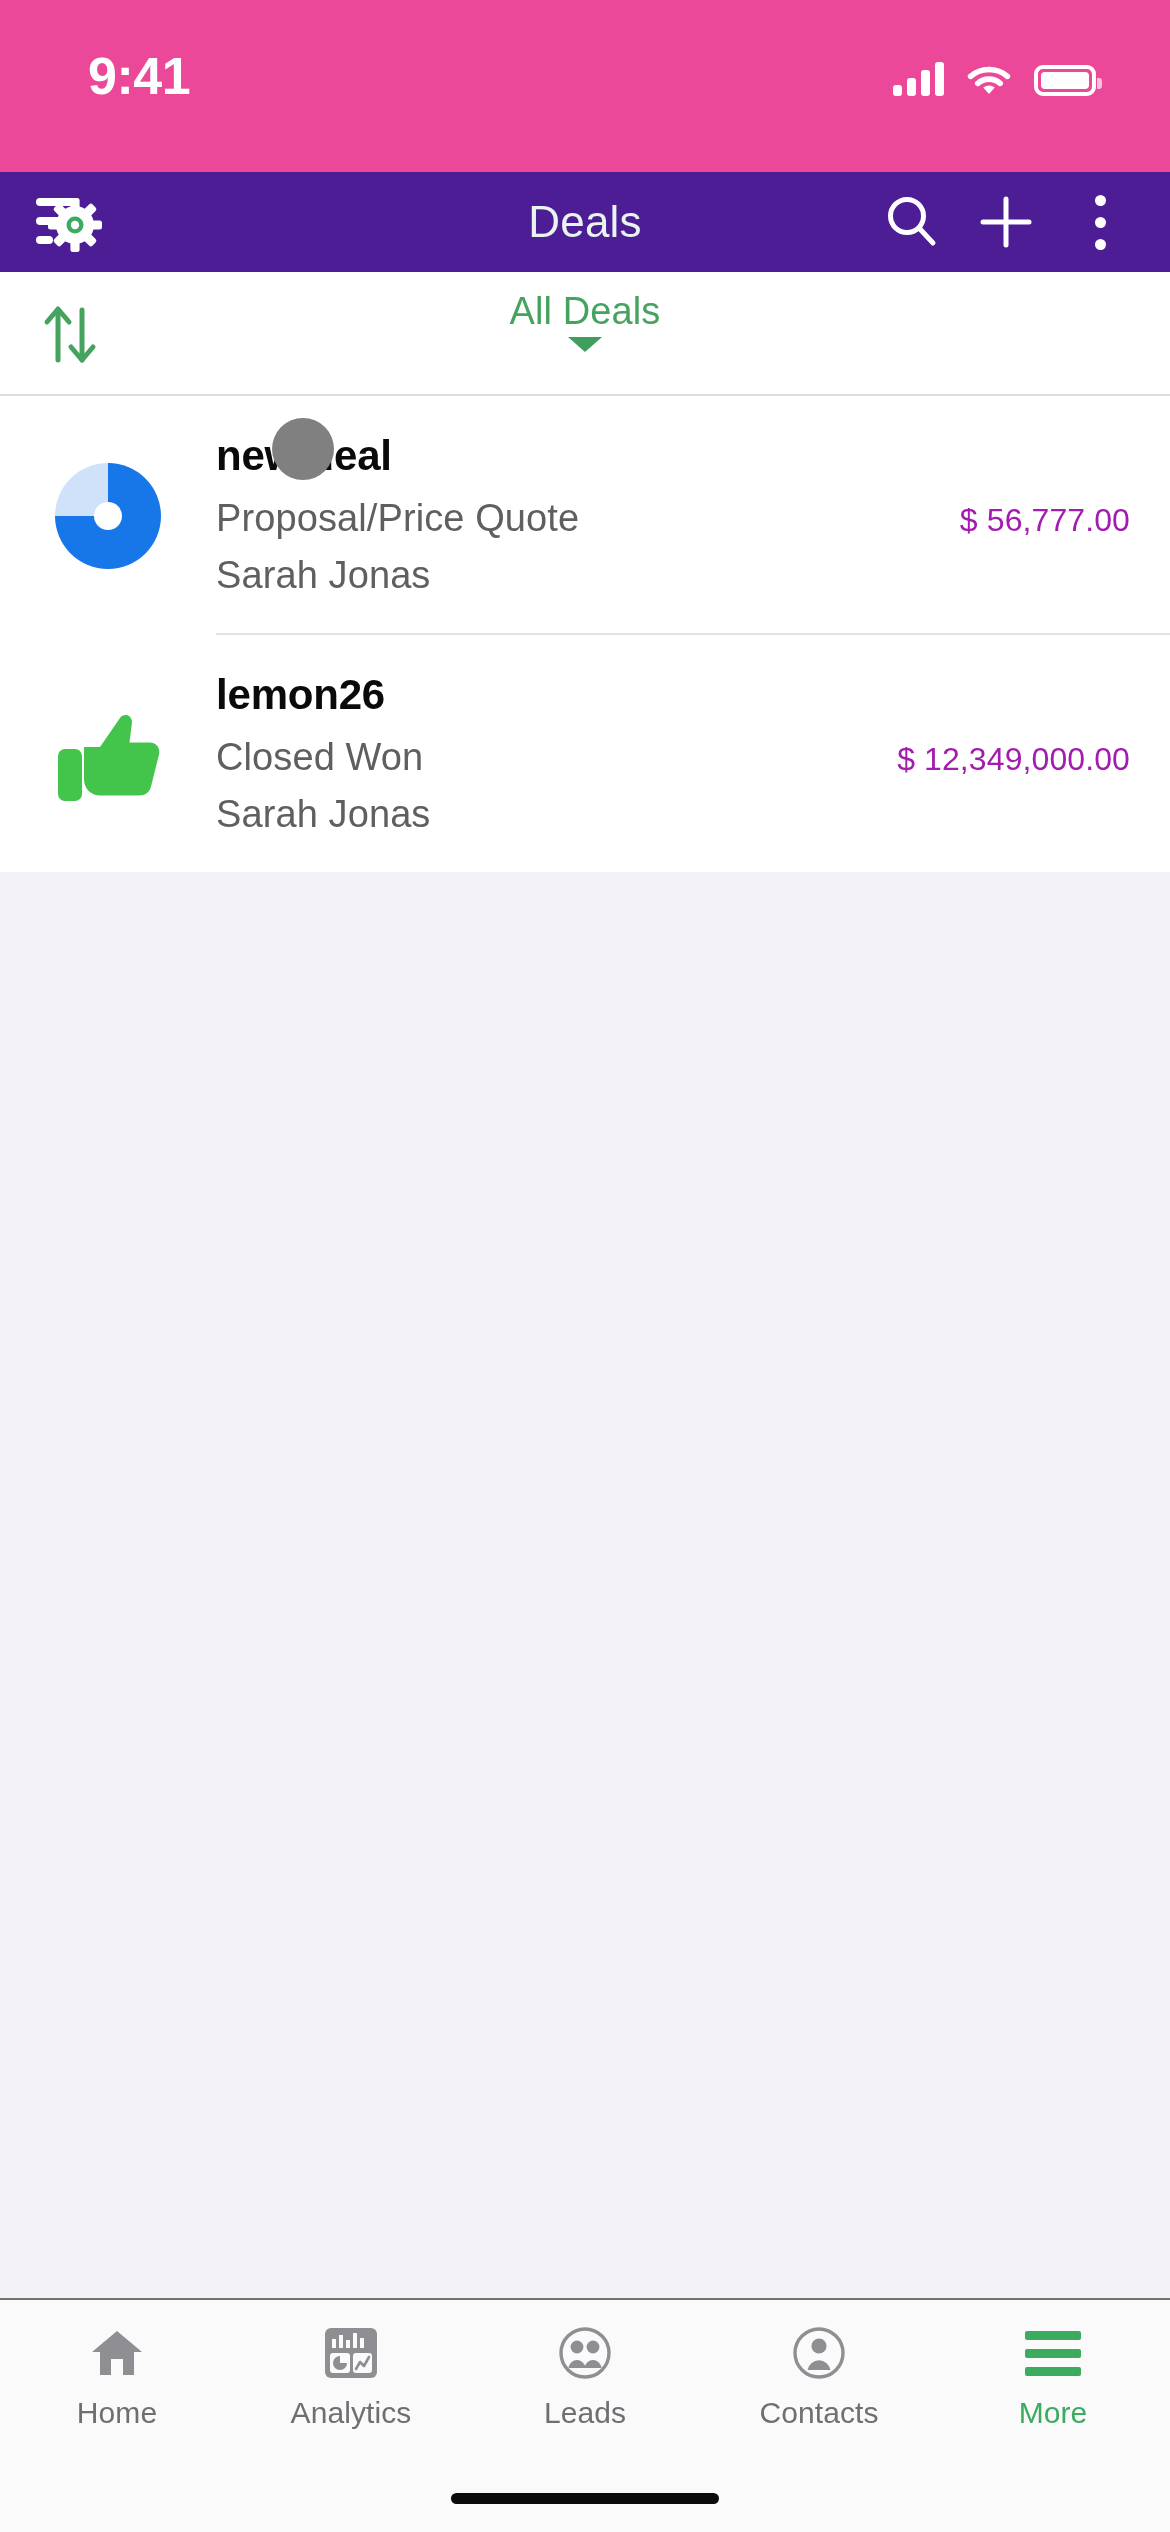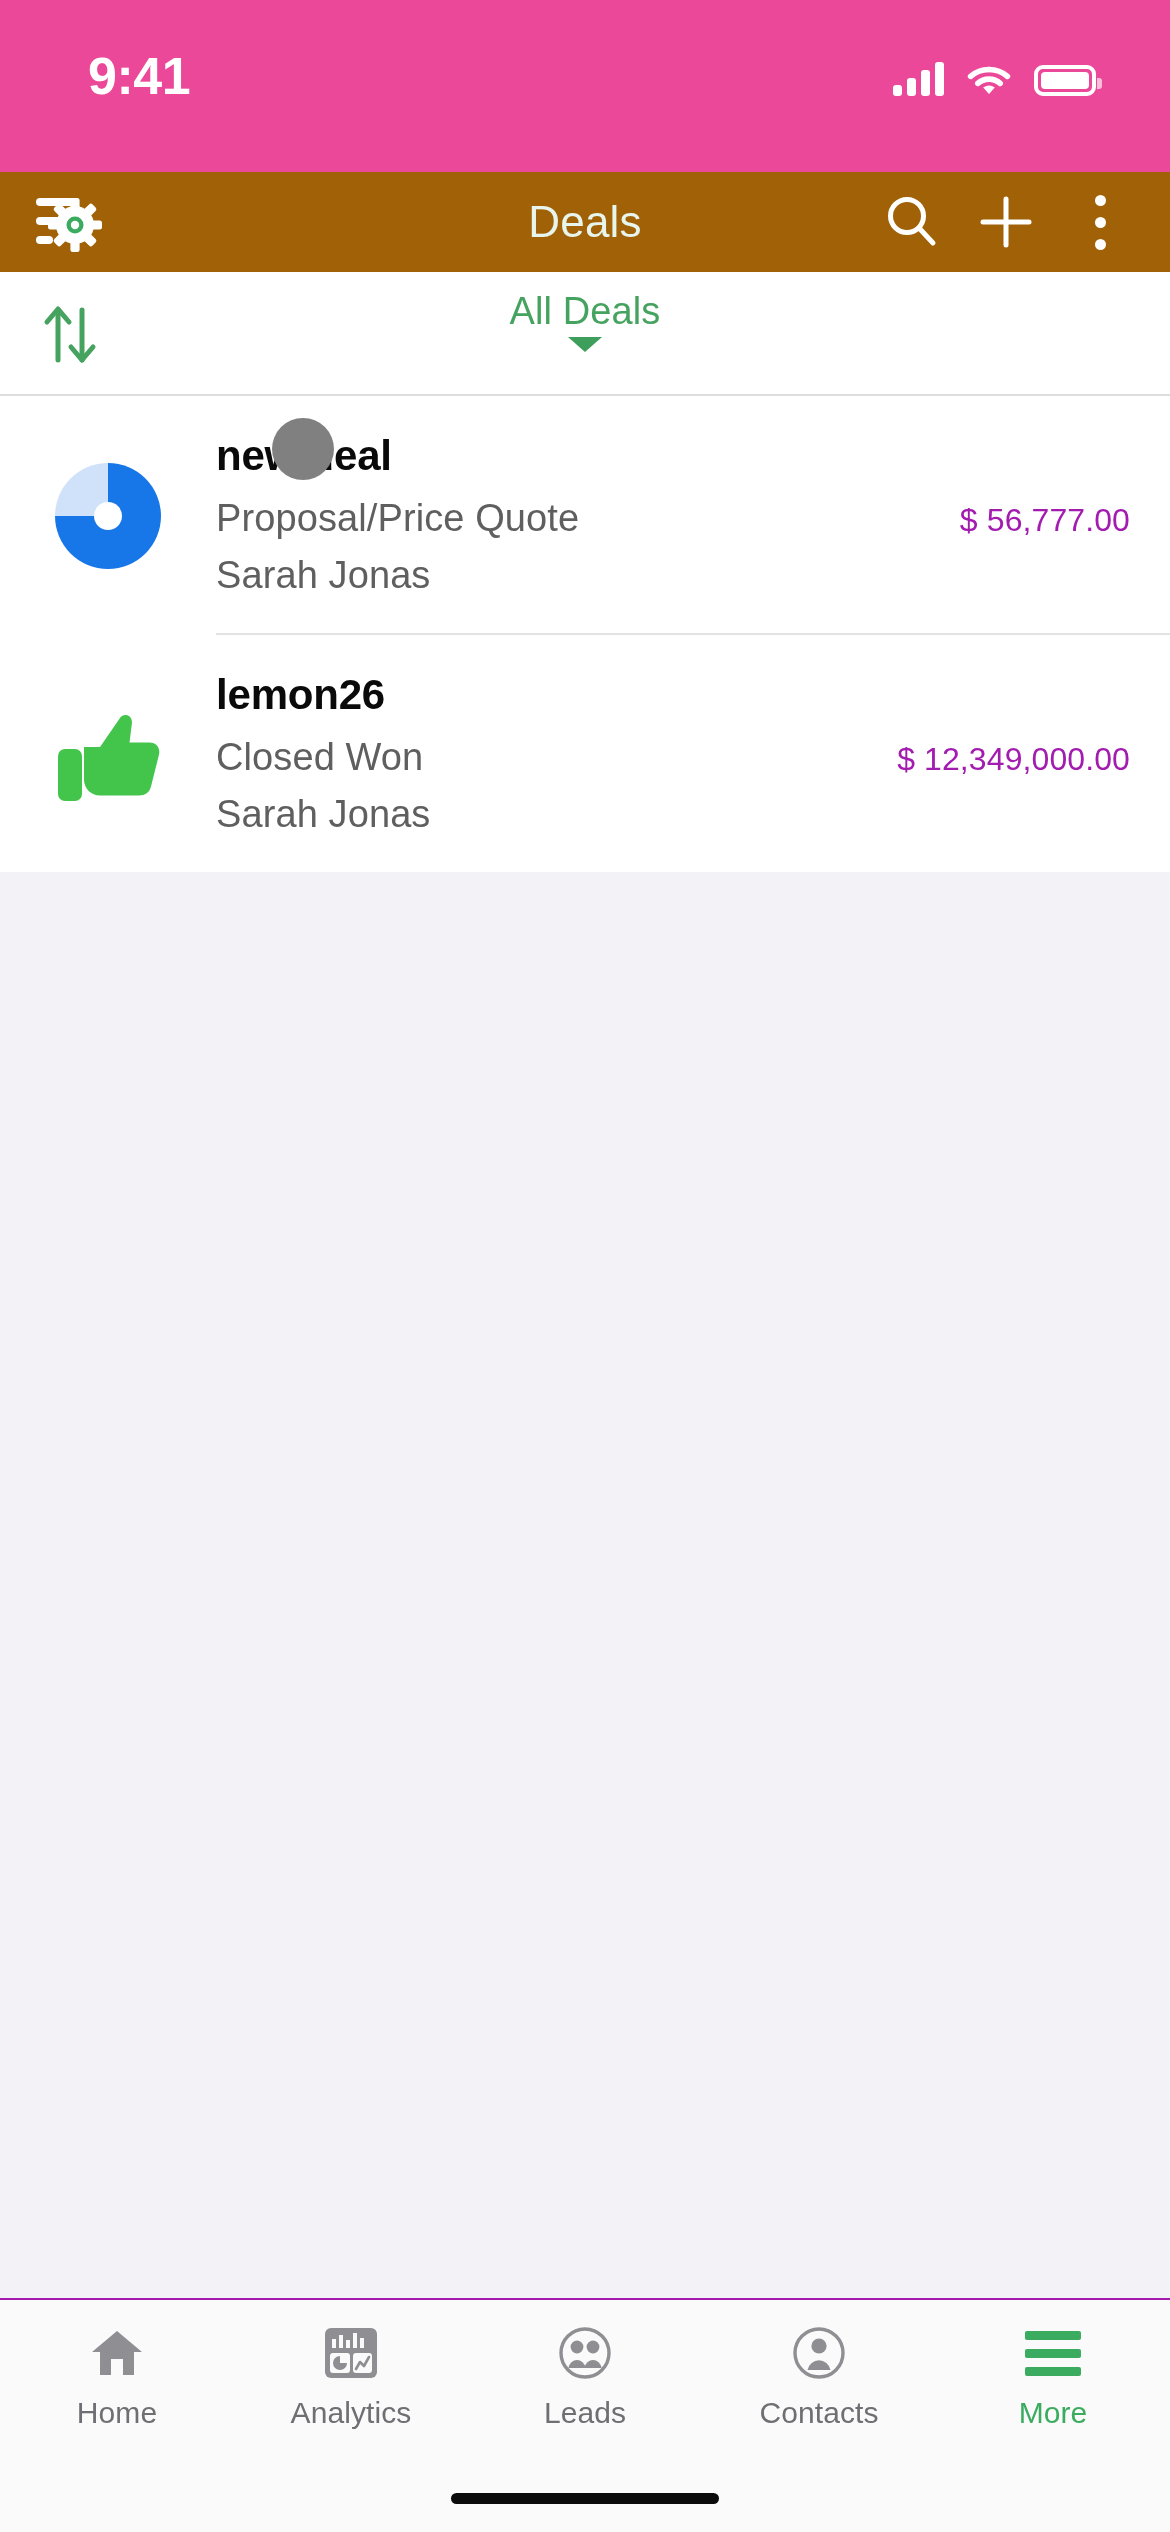--- a/index.html
+++ b/index.html
@@ -81,21 +81,21 @@
   .battery-fill {
     height: 100%;
     width: 100%;
     background: #ffffff;
     border-radius: 4px;
   }
 
   
   .navbar {
     height: 100px;
-    background: #a16207;
+    background: #4c1d95;
     position: relative;
     flex: none;
     display: flex;
     align-items: center;
     padding-left: 40px;
   }
   .nav-filter {
     position: absolute;
     left: 26px;
     top: 50%;
@@ -258,21 +258,21 @@
   
   .empty-area {
     flex: 1;
     background: #F2F2F7;
   }
 
   
   .tabbar {
     height: 166px;
     background: #FAFAFB;
-    border-top: 2px solid #a21caf;
+    border-top: 2px solid #737373;
     display: flex;
     align-items: flex-start;
     padding-top: 22px;
     flex: none;
   }
   .tab {
     flex: 1;
     display: flex;
     flex-direction: column;
     align-items: center;

